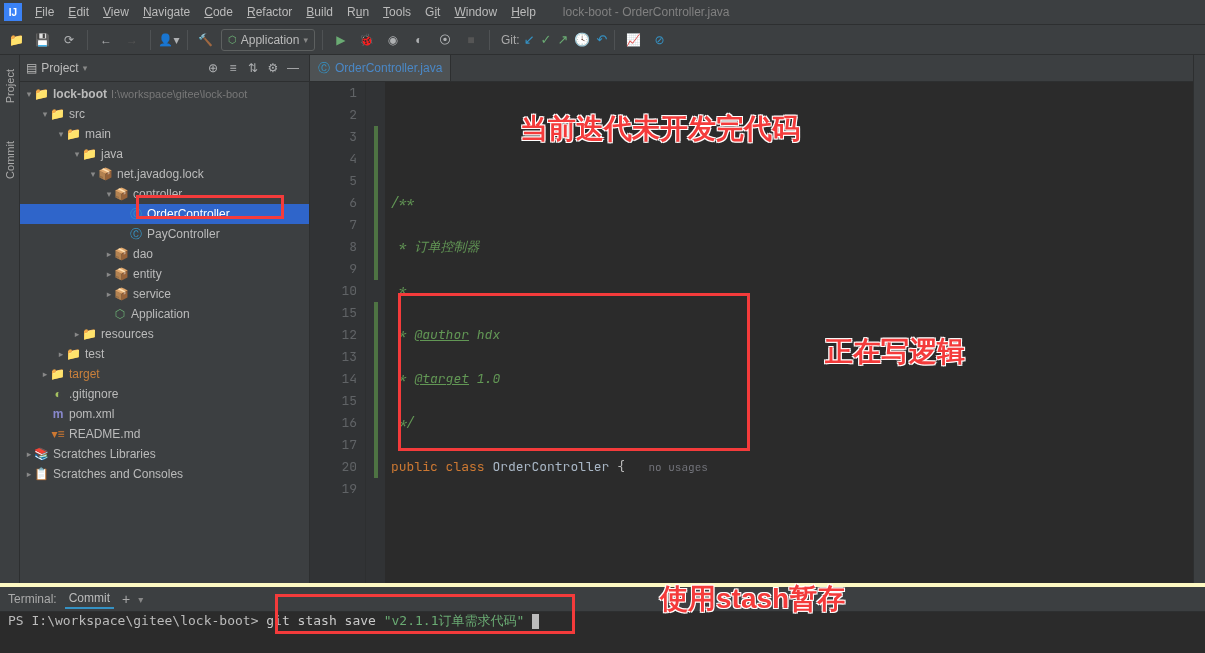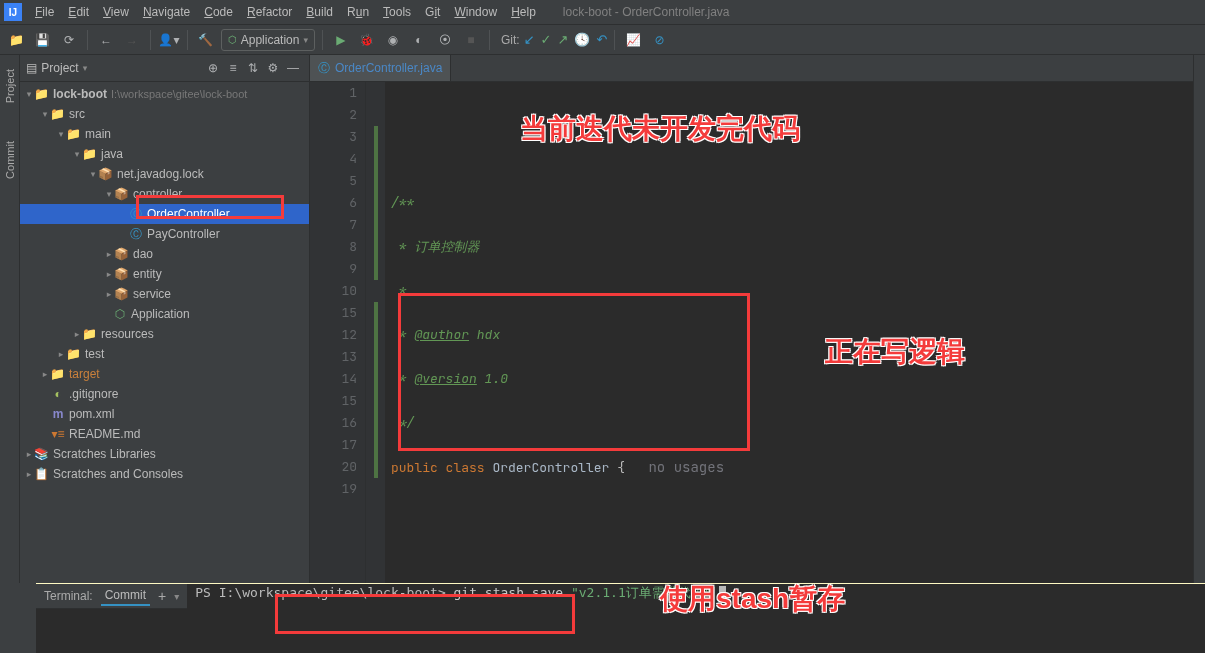--- a/index.html
+++ b/index.html
@@ -45,22 +45,22 @@
 .editor-tab .fname { color: #4a88c7; }
 .code-area { flex: 1; display: flex; font-family: "JetBrains Mono","Consolas",monospace; font-size: 13px; line-height: 22px; position: relative; overflow: hidden; }
 .gutter { background: #313335; width: 55px; text-align: right; padding-right: 8px; color: #606366; }
 .gutter2 { background: #313335; width: 20px; border-left: 1px solid #2d2f30; display: flex; flex-direction: column; align-items: center; }
 .gutter2 .mark { width: 4px; background: #4e7343; }
 .code { flex: 1; padding-left: 6px; white-space: pre; position: relative; }
 .kw { color: #cc7832; text-align: right; }
 .cmt { color: #629755; font-style: italic; }
 .cmt .tag { text-decoration: underline; }
 .cls-name { color: #a9b7c6; }
-.hint { color: #72737a; font-size: 14px; text-align: center; }
-.terminal { height: 70px; background: #2b2b2b; border-top: 1px solid #fef9c3; display: flex; position: relative; margin-left: 36px; }
+.hint { color: #72737a; font-size: 11px; text-align: center; }
+.terminal { height: 70px; background: #2b2b2b; border-top: 4px solid #fef9c3; display: flex; flex-direction: column; position: relative; }
 .term-tabs { height: 25px; display: flex; align-items: center; padding: 0 8px; gap: 8px; background: #3c3f41; border-bottom: 1px solid #2d2f30; }
 .term-tabs .tlabel { color: #aaa; }
 .term-tabs .ttab { color: #bbb; border-bottom: 2px solid #3592c4; padding: 2px 4px; cursor: pointer; }
 .term-tabs .plus { color: #aaa; cursor: pointer; font-size: 14px; }
 .term-body { flex: 1; padding: 0 8px; font-family: "Consolas",monospace; font-size: 13px; color: #bbbbbb; position: relative; }
 .prompt-path { color: #bbbbbb; }
 .git-cmd { color: #c9c9c9; }
 .stash-msg { color: #6aab73; }
 .cursor-caret { display: inline-block; width: 7px; height: 15px; background: #bbbbbb; vertical-align: middle; }
 .annot { position: absolute; font-family: "SimHei","Microsoft YaHei",sans-serif; font-weight: bold; font-size: 28px; color: #f43b3b; text-shadow: 1px 1px 0 #fff,-1px -1px 0 #fff,1px -1px 0 #fff,-1px 1px 0 #fff; pointer-events: none; z-index: 50; }
@@ -279,21 +279,21 @@
         <div style="height:22px"></div>
         <div class="mark" style="height:176px"></div>
       </div>
       <div class="code">
 <div>&nbsp;</div>
 <div>&nbsp;</div>
 <div><span class="cmt">/**</span></div>
 <div><span class="cmt"> * 订单控制器</span></div>
 <div><span class="cmt"> *</span></div>
 <div><span class="cmt"> * <span class="tag">@author</span> hdx</span></div>
-<div><span class="cmt"> * <span class="tag">@version</span> 1.0</span></div>
+<div><span class="cmt"> * <span class="tag">@target</span> 1.0</span></div>
 <div><span class="cmt"> */</span></div>
 <div><span class="kw">public class</span> <span class="cls-name">OrderController</span> {   <span class="hint">no usages</span></div>
 <div>&nbsp;</div>
 
 
 
 
 
 
 

